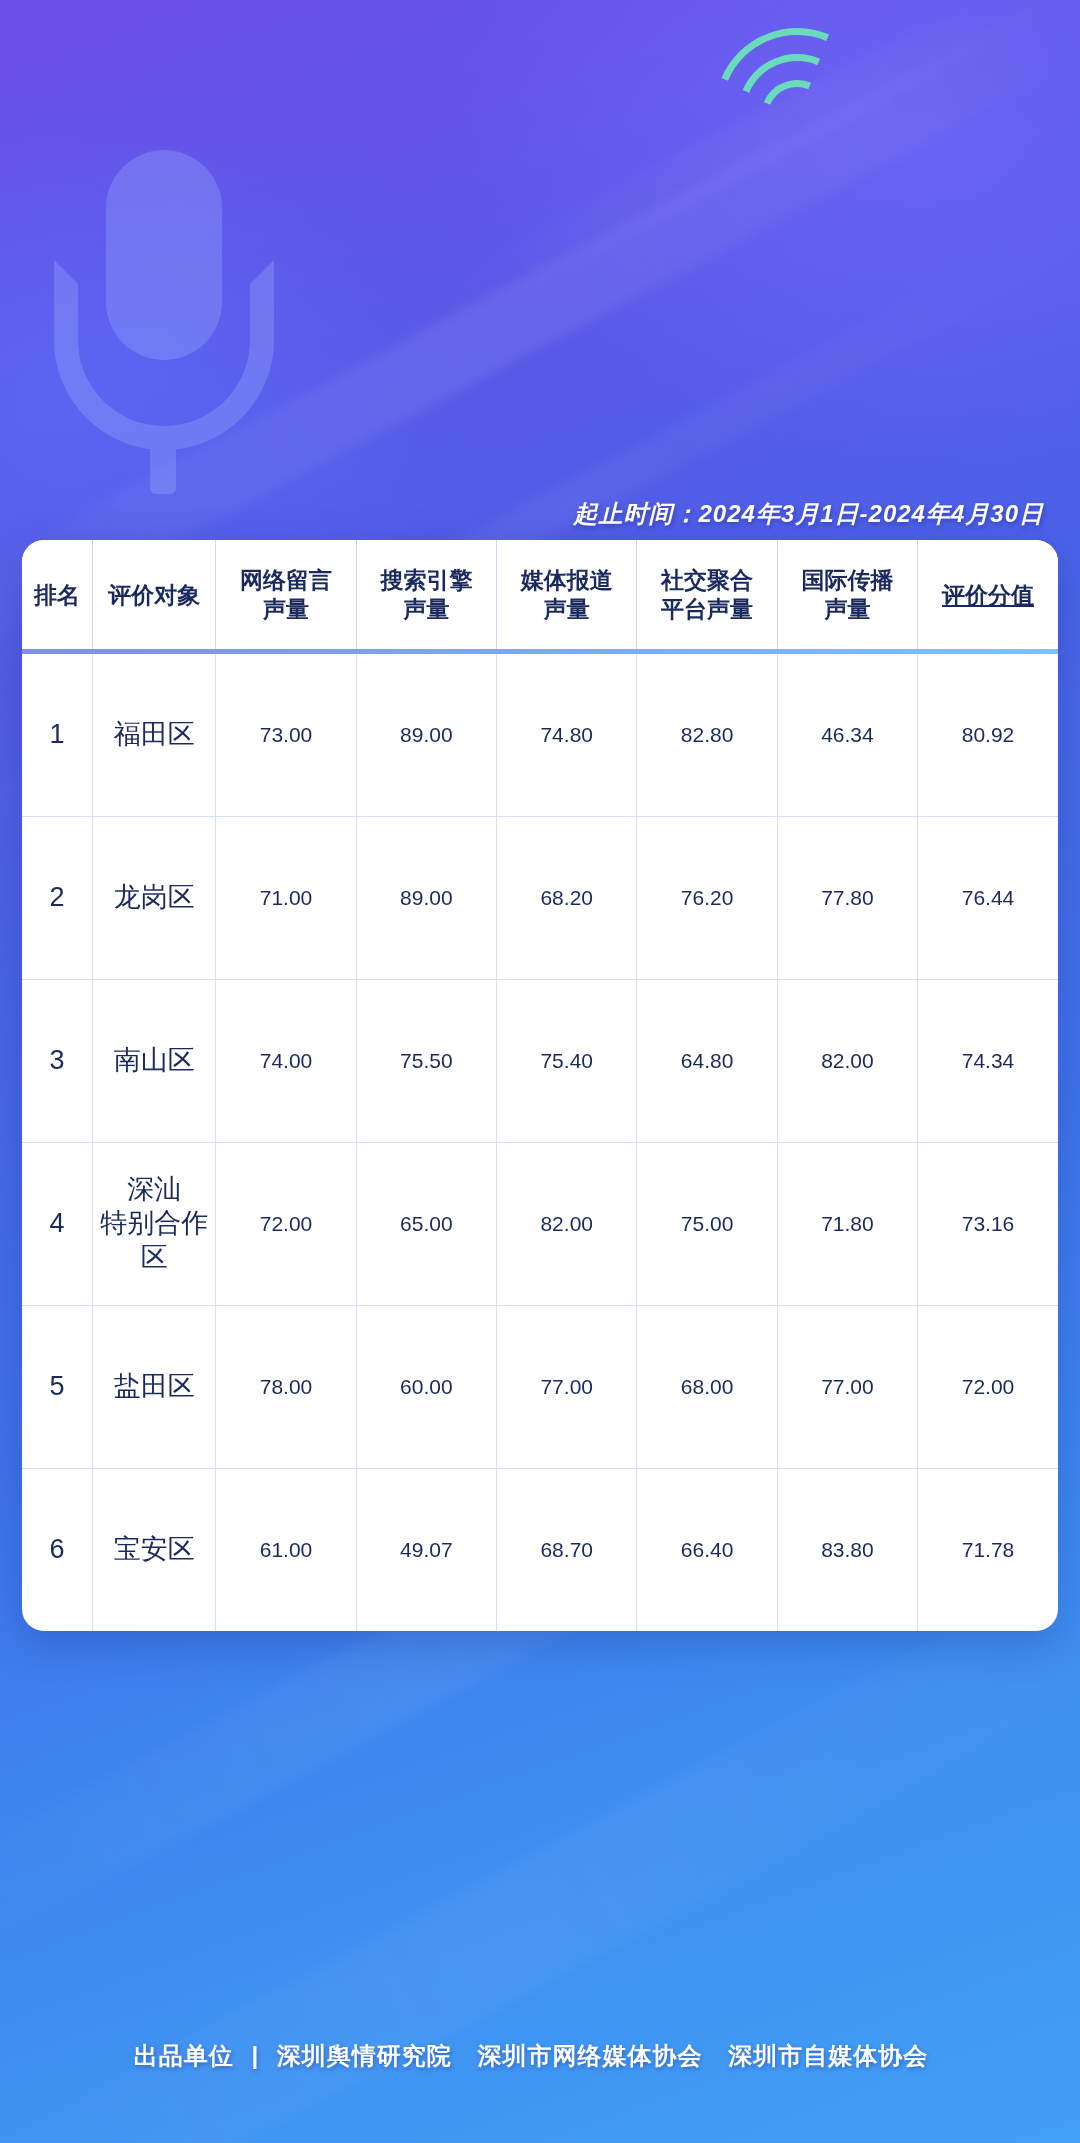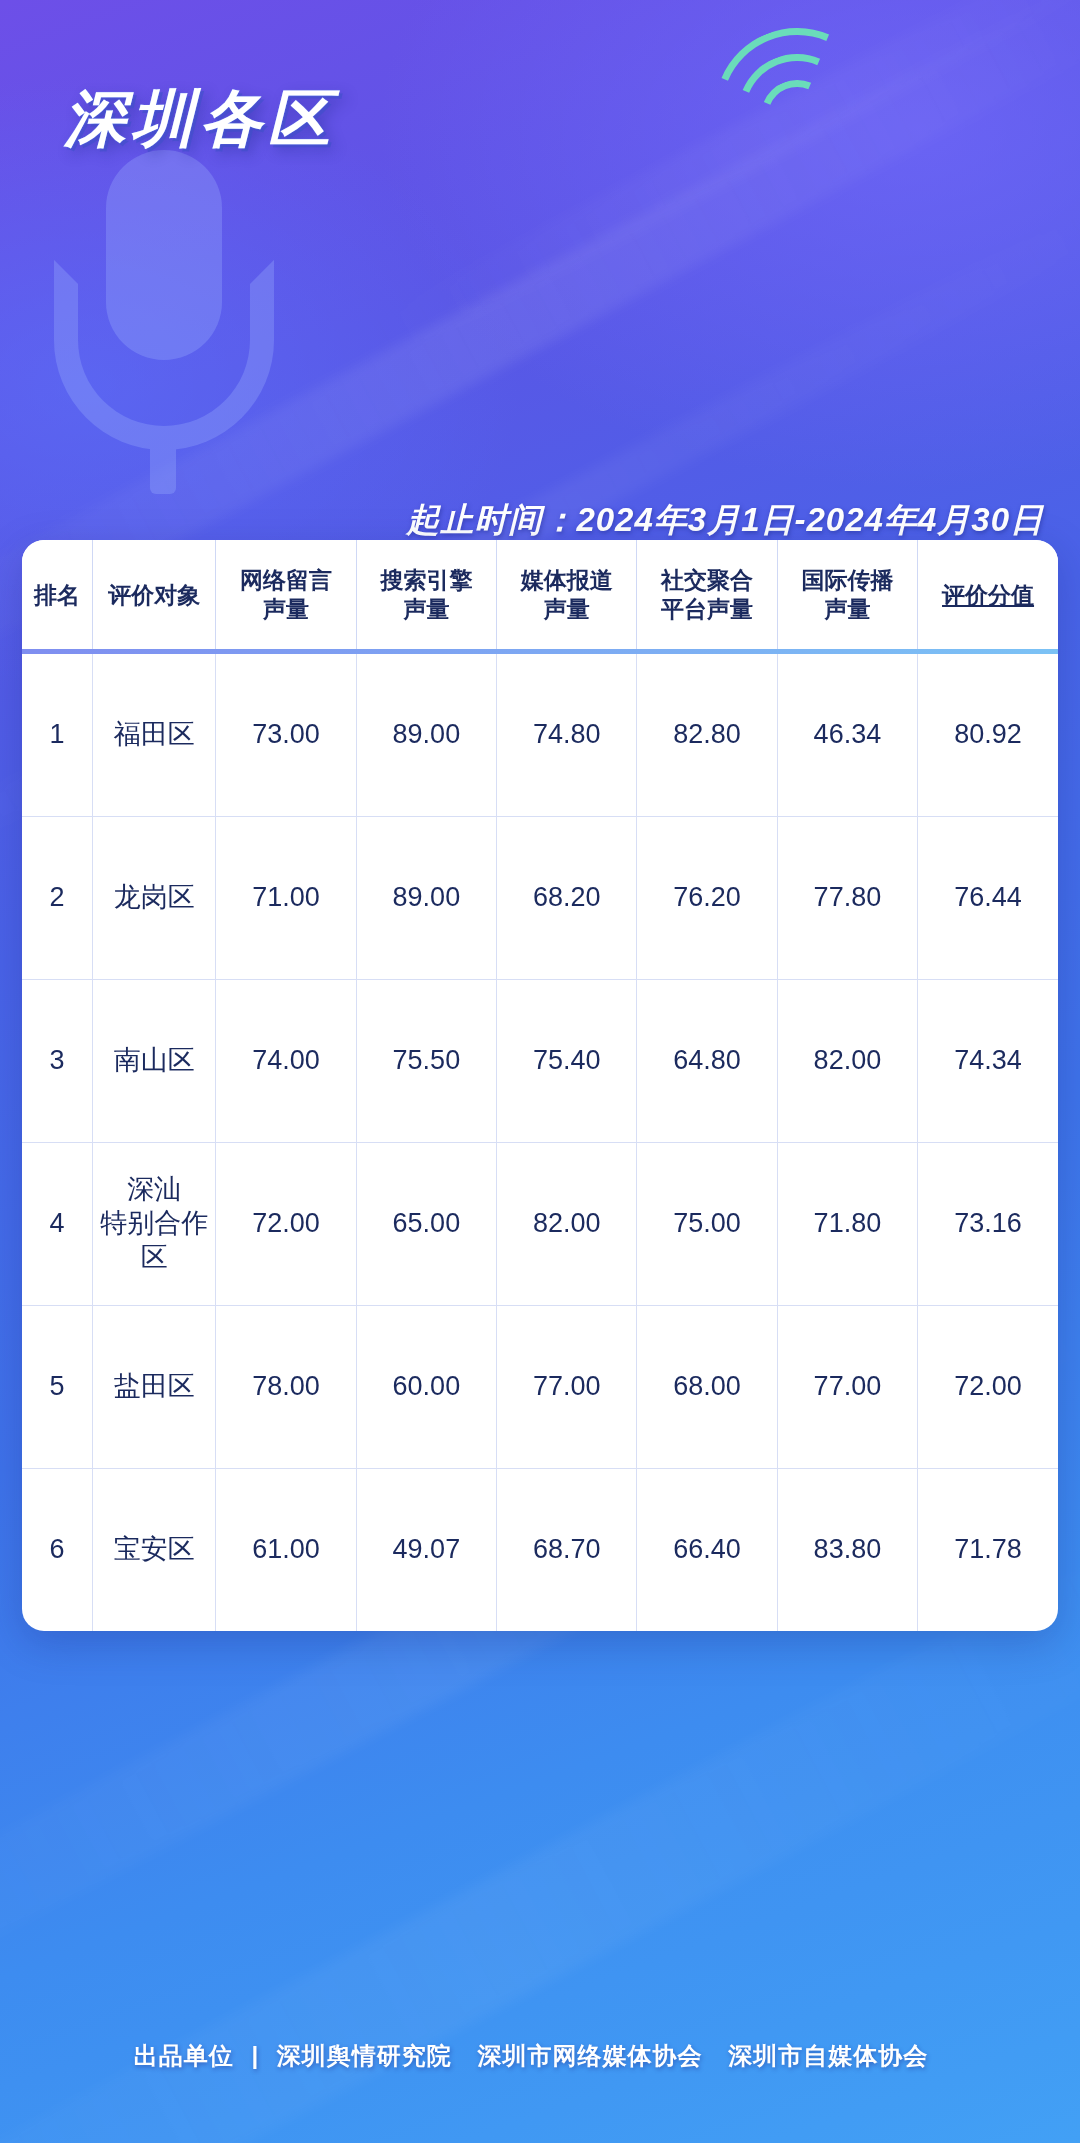--- a/index.html
+++ b/index.html
@@ -125,21 +125,21 @@
   }
   .title-1 { font-size: 62px; margin-bottom: 22px; }
   .title-2 { font-size: 72px; }
 
   
   .daterange {
     position: absolute;
     right: 36px;
     top: 498px;
     color: #ffffff;
-    font-size: 33px;
+    font-size: 24px;
     font-style: italic;
     font-weight: bold;
     letter-spacing: 1px;
     text-shadow: 1px 2px 4px rgba(30,40,140,0.5);
   }
 
   
   .card {
     position: absolute;
     left: 22px;
@@ -169,21 +169,21 @@
   thead th:last-child { border-right: none; text-decoration: underline; }
   thead tr { background: #ffffff; }
   .head-underline td {
     padding: 0;
     height: 5px;
     background: linear-gradient(90deg, #7f8ef0, #7bc2f5);
   }
   tbody td {
     text-align: center;
     color: #1b2a5e;
-    font-size: 27px;
+    font-size: 21px;
     height: 160px;
     border-top: 1px solid #d7def5;
     border-right: 1px solid #d7def5;
     vertical-align: middle;
     line-height: 1.25;
   }
   tbody td:last-child { border-right: none; }
   tbody tr:first-child td { border-top: none; }
   td.rank { font-size: 27px; }
   td.obj { font-size: 27px; }
@@ -224,21 +224,20 @@
     <div class="mic-stem"></div>
   </div>
 
   <div class="waves">
     <div class="wave w1"></div>
     <div class="wave w2"></div>
     <div class="wave w3"></div>
   </div>
 
   <div class="title-wrap">
-    <div class="title-line title-1">深圳各区</div>
   </div>
 
   <div class="daterange">起止时间：2024年3月1日-2024年4月30日</div>
 
   <div class="card">
     <table>
       <colgroup>
         <col class="col-rank">
           <col class="col-obj">
         <col class="col-num">

